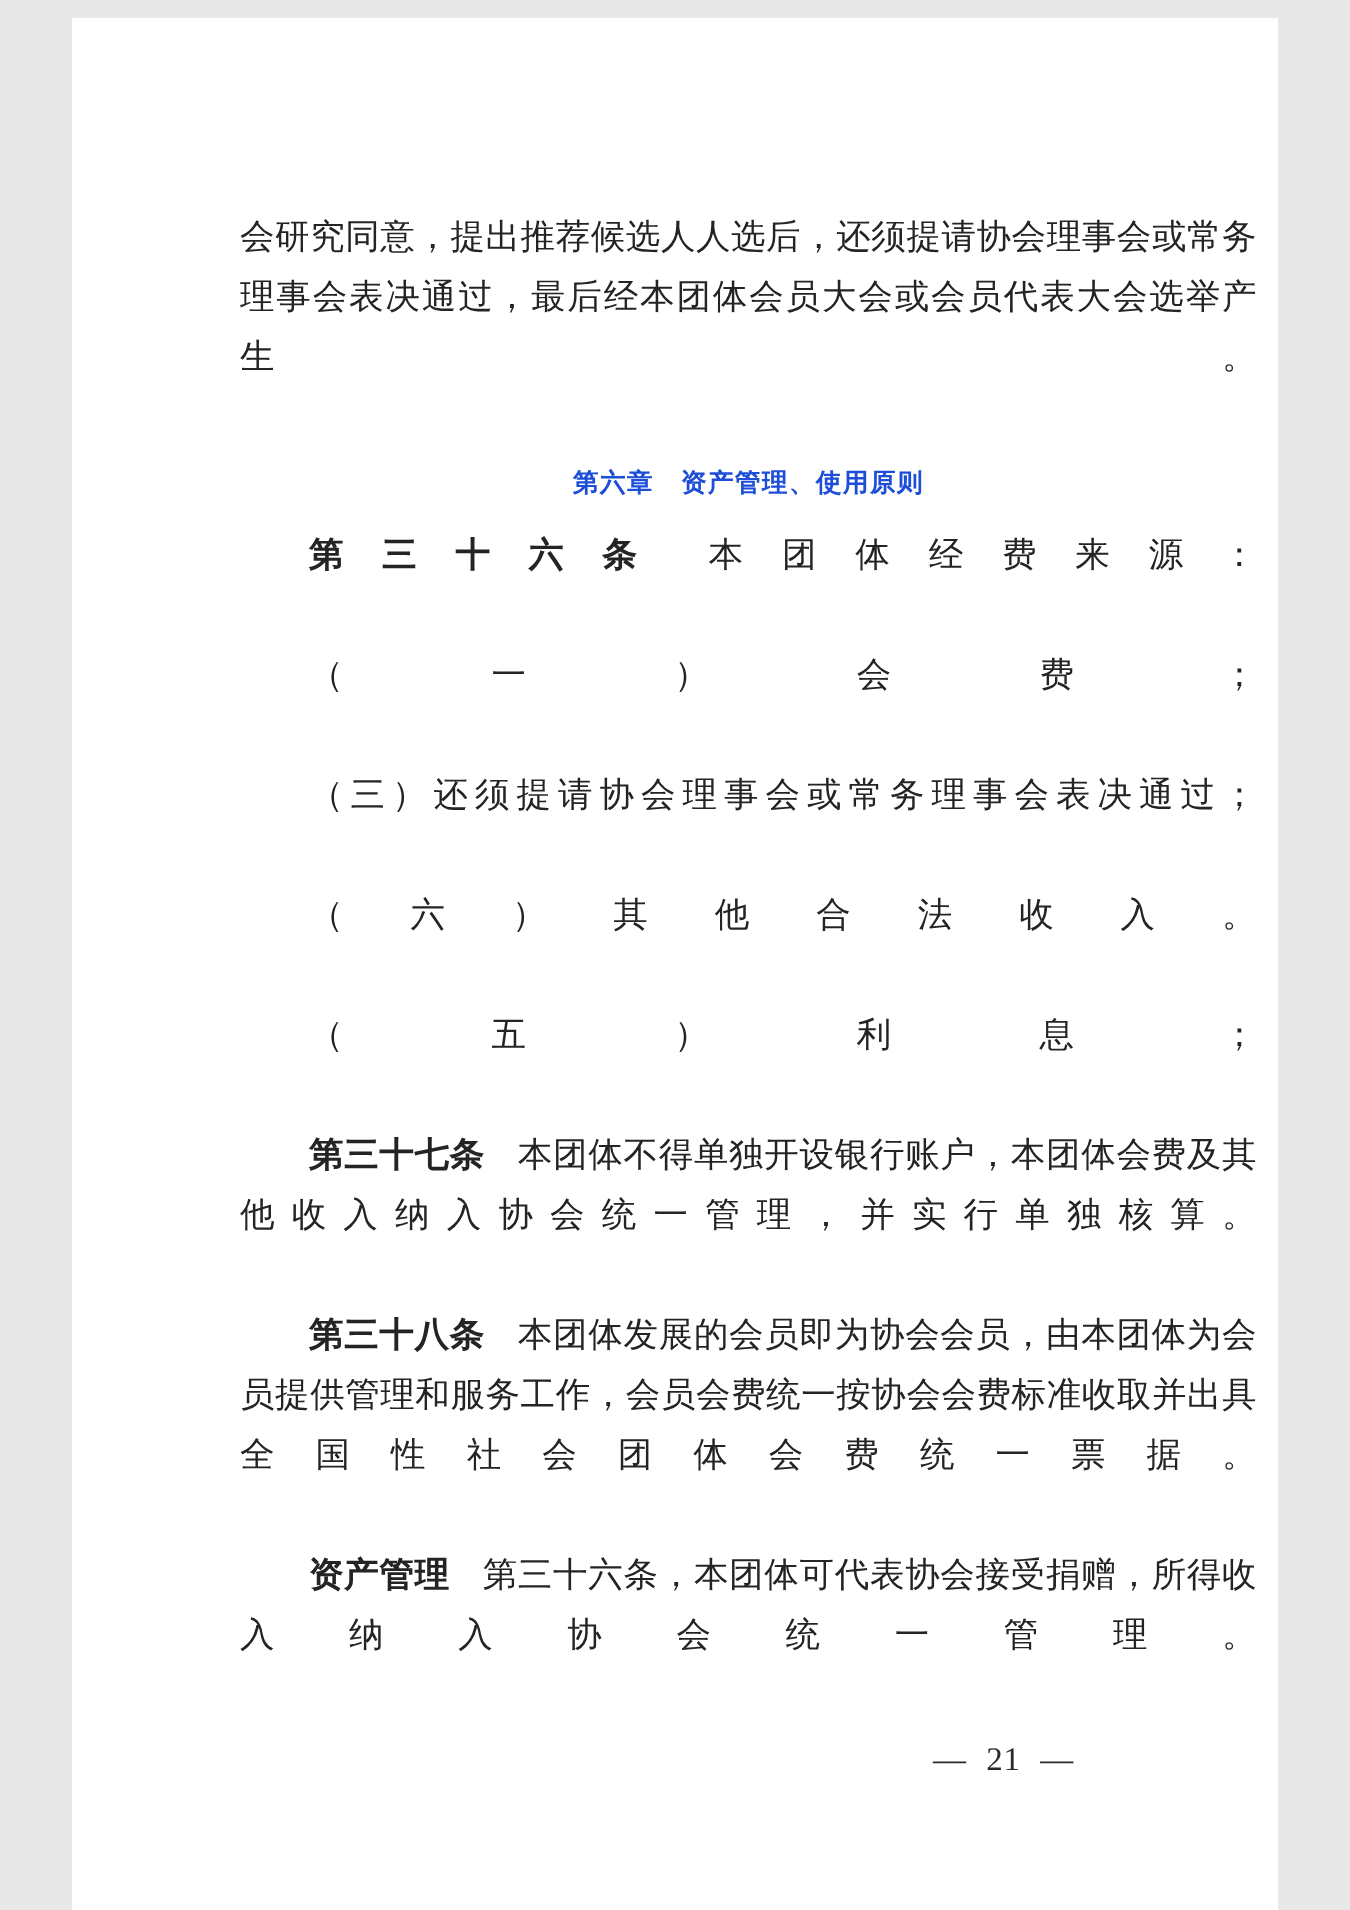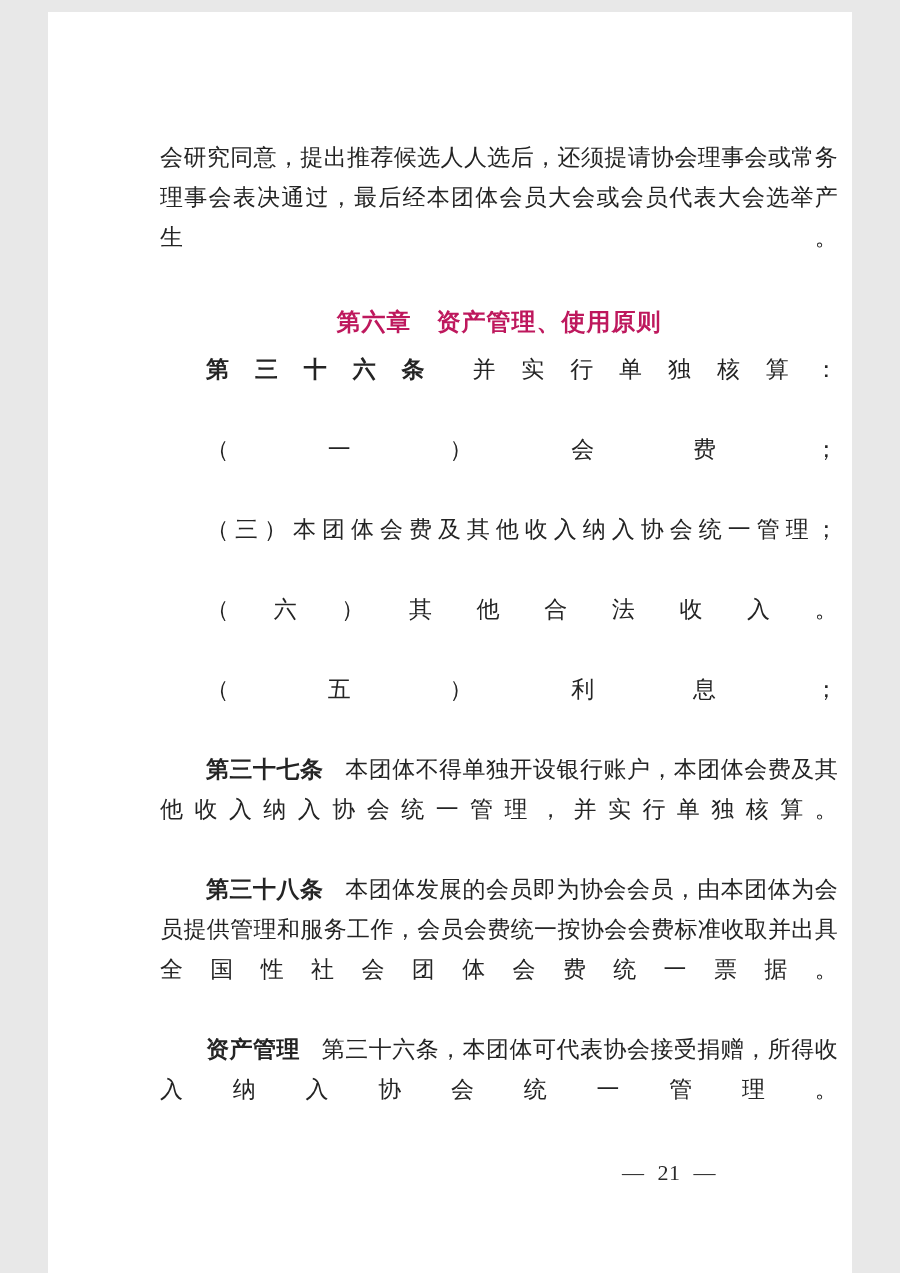--- a/index.html
+++ b/index.html
@@ -33,26 +33,26 @@
     width: 100%;
   }
   .indent { text-indent: 2em; }
   .artnum {
     font-weight: 700;
     margin-right: 0.95em;
   }
   .chapter {
     font-family: "Liberation Sans", "DejaVu Sans", sans-serif;
     font-weight: 700;
-    font-size: 24px;
+    font-size: 17px;
     line-height: 40px;
     text-align: center;
     letter-spacing: 1px;
     margin: 4px 0 8px 0;
-    color: #be185d;
+    color: #1d4ed8;
   }
   .footer {
     position: absolute;
     top: 1146px;
     right: 136px;
     display: inline-flex;
     align-items: center;
     gap: 13px;
     font-size: 22px;
     line-height: 30px;
@@ -63,24 +63,24 @@
 </head>
 <body>
 
 <div class="page">
   <div class="content">
 
     <p class="para">会研究同意，提出推荐候选人人选后，还须提请协会理事会或常务理事会表决通过，最后经本团体会员大会或会员代表大会选举产生。</p>
 
     <h2 class="chapter">第六章　资产管理、使用原则</h2>
 
-    <p class="para indent"><span class="artnum">第三十六条</span><span>并实行单独核算：</span></p>
+    <p class="para indent"><span class="artnum">第三十六条</span><span>本团体经费来源：</span></p>
 
     <p class="para indent">（一）会费；</p>
-    <p class="para indent">（三）本团体会费及其他收入纳入协会统一管理；</p>
+    <p class="para indent">（三）还须提请协会理事会或常务理事会表决通过；</p>
     <p class="para indent">（六）其他合法收入。</p>
     <p class="para indent">（五）利息；</p>
 
     <p class="para indent"><span class="artnum">第三十七条</span><span>本团体不得单独开设银行账户，本团体会费及其他收入纳入协会统一管理，并实行单独核算。</span></p>
 
     <p class="para indent"><span class="artnum">第三十八条</span><span>本团体发展的会员即为协会会员，由本团体为会员提供管理和服务工作，会员会费统一按协会会费标准收取并出具全国性社会团体会费统一票据。</span></p>
 
     <p class="para indent"><span class="artnum">资产管理</span><span>第三十六条，本团体可代表协会接受捐赠，所得收入纳入协会统一管理。</span></p>
 
   </div>

